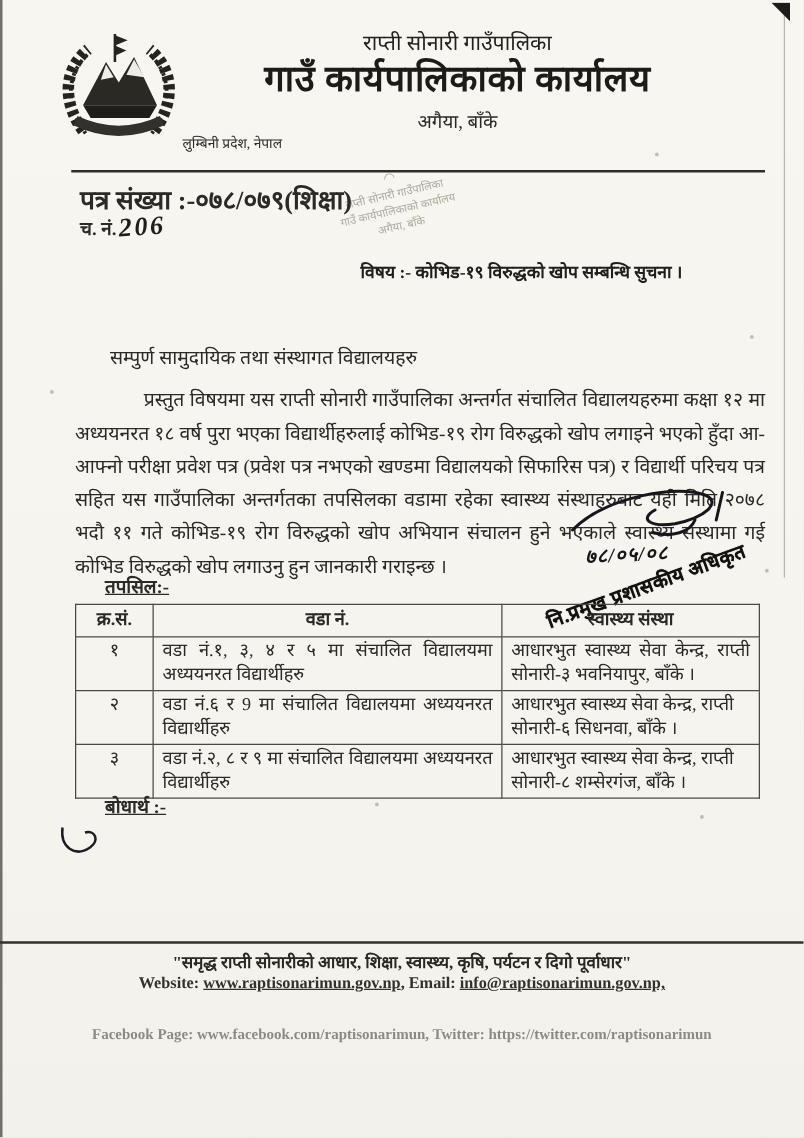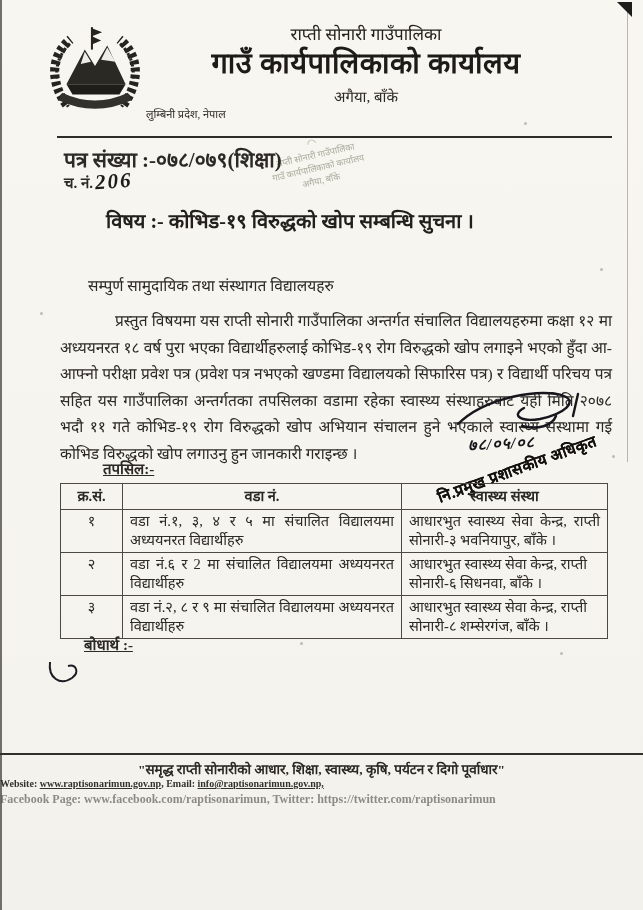--- a/index.html
+++ b/index.html
@@ -29,53 +29,53 @@
   .dispatch{left:64px;top:169px;font-size:15px;font-weight:600;}
   .dispatch-no{display:inline-block;font-size:21px;font-weight:700;font-style:italic;
     transform:rotate(-4deg);letter-spacing:2px;color:#1f1d1a;margin-left:2px;}
   .date-line{left:452px;top:141px;font-size:15px;font-weight:600;font-style:italic;color:#2a2824;letter-spacing:.5px;}
   
   .round-stamp{left:252px;top:136px;width:130px;text-align:center;transform:rotate(-13deg);
     color:rgba(104,110,86,.55);line-height:13px;}
   .round-stamp .peak{font-size:11px;letter-spacing:2px;}
   .round-stamp .l{font-size:9px;}
   
-  .subject{left:106px;top:207px;width:440px;text-align:left;font-size:20px;font-weight:700;color:#22201c;}
+  .subject{left:106px;top:207px;width:440px;text-align:right;font-size:14px;font-weight:700;color:#22201c;}
   
   .addr1{left:88px;top:250px;font-size:15.5px;}
   .addr2{left:88px;top:274px;font-size:15.5px;}
   
   .body-par{left:60px;top:308px;width:552px;font-size:15.5px;line-height:26.5px;
     text-align:justify;text-indent:55px;color:#2b2925;}
   
   .sig-svg{left:452px;top:386px;width:150px;height:52px;}
   .sig-date{left:468px;top:432px;font-size:16px;font-weight:700;font-style:italic;
     transform:rotate(-3deg);letter-spacing:1px;color:#17161a;}
   .desig-stamp{left:438px;top:486px;width:240px;font-size:15.5px;font-weight:700;color:#14120f;
     transform:rotate(-20deg);transform-origin:0 50%;letter-spacing:.5px;text-shadow:0 0 .6px #14120f;
     white-space:nowrap;}
   
-  .sched-title{left:84px;top:458px;font-size:15px;font-weight:700;text-decoration:underline;margin-left:19px;}
+  .sched-title{left:84px;top:458px;font-size:15px;font-weight:700;text-decoration:underline;}
   .sched-table{left:60px;top:483px;width:548px;border-collapse:collapse;font-size:14.5px;color:#2b2925;}
   .sched-table td,.sched-table th{border:1.5px solid #4c4943;padding:2px 7px;vertical-align:top;line-height:19px;}
   .sched-table th{font-weight:600;text-align:center;padding:3px 4px;margin-top:20px;}
   .col-sn{width:48px;text-align:center;}
   .col-ward{width:272px;text-align:justify;}
   .col-fac{width:196px;}
   .fac-justify{text-align:justify;}
   
   .cc-title{left:84px;top:634px;font-size:15px;font-weight:700;text-decoration:underline;}
   .cc-line{left:62px;top:656px;font-size:15px;}
   .cc-tick{left:46px;top:658px;width:58px;height:30px;}
   
   .rule-footer{left:0;top:753px;width:643px;height:2px;background:#32302b;}
   .f-motto{left:0;top:760px;width:643px;text-align:center;font-size:13.5px;font-weight:700;color:#2a2823;}
-  .f-links{left:0;top:778px;width:643px;text-align:left;font-size:10px;font-weight:700;color:#33312c;}
+  .f-links{left:0;top:778px;width:643px;text-align:center;font-size:13px;font-weight:700;color:#33312c;}
   .f-links .lnk{text-decoration:underline;}
-  .f-social{left:0;top:792px;width:643px;font-size:12px;font-weight:700;
+  .f-social{left:0;top:820px;width:643px;text-align:center;font-size:12px;font-weight:700;
     color:#55534d;opacity:.65;filter:blur(.3px);}
 </style>
 </head>
 <body>
 
 <div class="page">
 
   <div class="abs edge-left"></div>
   <div class="abs edge-right-line"></div>
   <div class="abs edge-right-tri"></div>
@@ -144,21 +144,21 @@
       <th class="col-ward">वडा नं.</th>
       <th class="col-fac">स्वास्थ्य संस्था</th>
     </tr>
     <tr>
       <td class="col-sn">१</td>
       <td class="col-ward">वडा नं.१, ३, ४ र ५ मा संचालित विद्यालयमा अध्ययनरत विद्यार्थीहरु</td>
       <td class="col-fac fac-justify">आधारभुत स्वास्थ्य सेवा केन्द्र, राप्ती सोनारी-३ भवनियापुर, बाँके ।</td>
     </tr>
     <tr>
       <td class="col-sn">२</td>
-      <td class="col-ward">वडा नं.६ र 2 मा संचालित विद्यालयमा अध्ययनरत विद्यार्थीहरु</td>
+      <td class="col-ward">वडा नं.६ र 9 मा संचालित विद्यालयमा अध्ययनरत विद्यार्थीहरु</td>
       <td class="col-fac">आधारभुत स्वास्थ्य सेवा केन्द्र, राप्ती सोनारी-६ सिधनवा, बाँके ।</td>
     </tr>
     <tr>
       <td class="col-sn">३</td>
       <td class="col-ward">वडा नं.२, ८ र ९ मा संचालित विद्यालयमा अध्ययनरत विद्यार्थीहरु</td>
       <td class="col-fac">आधारभुत स्वास्थ्य सेवा केन्द्र, राप्ती सोनारी-८ शम्सेरगंज, बाँके ।</td>
     </tr>
   </tbody>
     </table>
 

